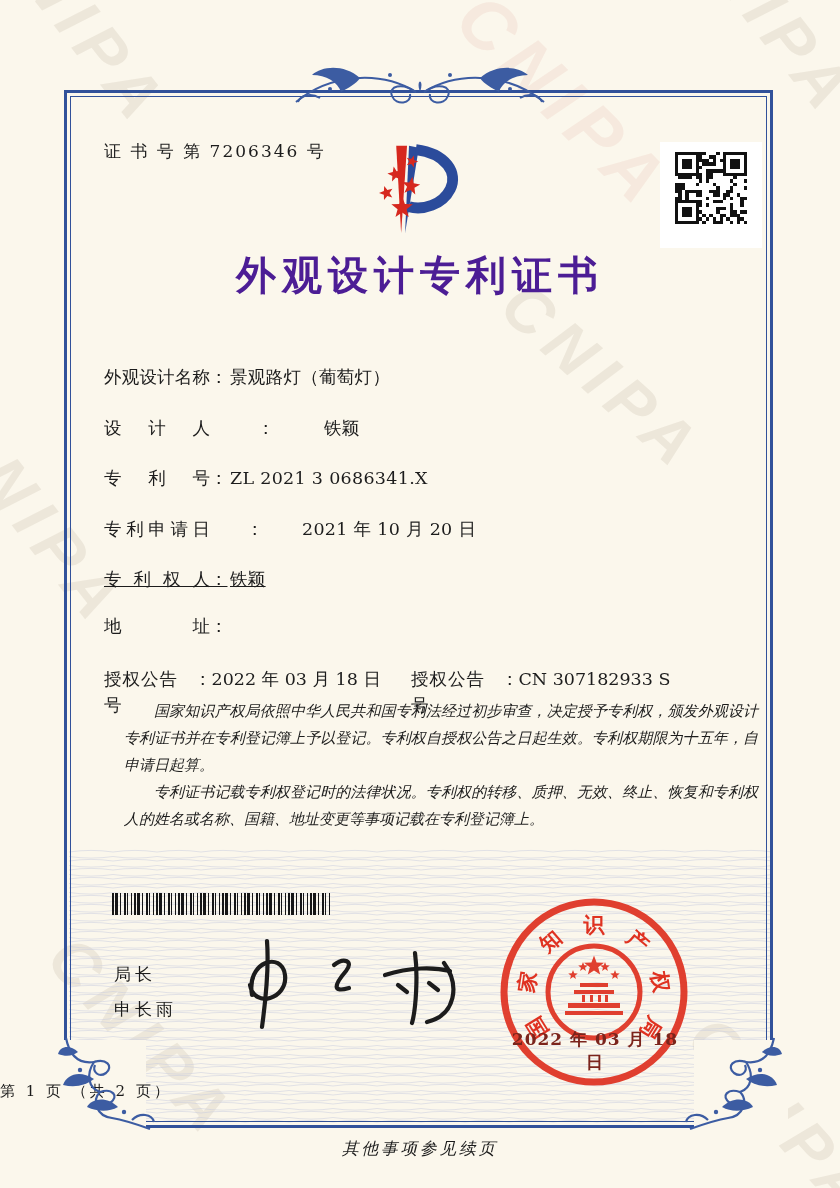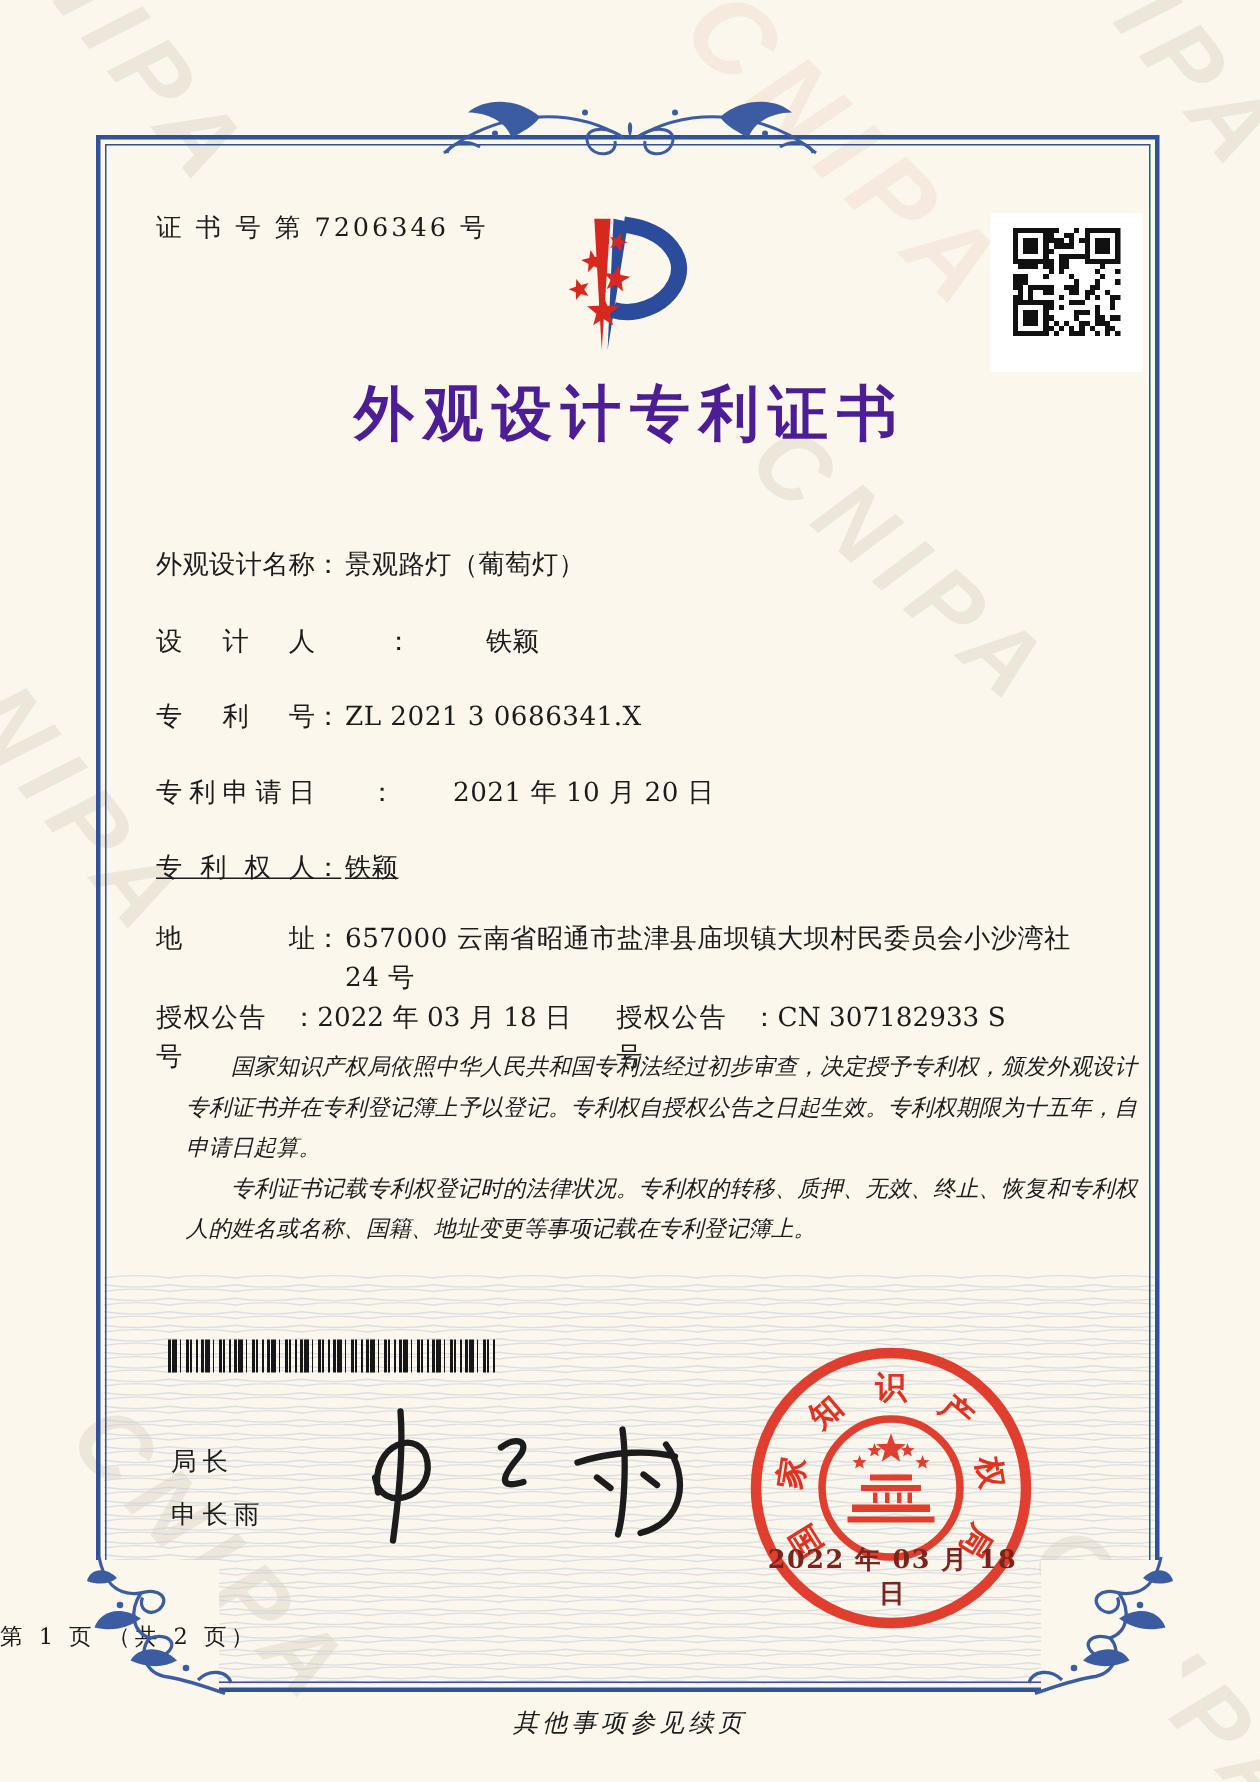--- a/index.html
+++ b/index.html
@@ -368,21 +368,20 @@
       <span class="fvalue">2021 年 10 月 20 日</span>
   </div>
   <div class="abs frow" style="top:554px;text-decoration:underline;">
     <span class="flabel">专利权人</span>
       <span class="fcolon">：</span>
       <span class="fvalue">铁颖</span>
   </div>
   <div class="abs frow addr" style="top:601px;">
     <span class="flabel">地址</span>
       <span class="fcolon">：</span>
-      <span class="fvalue">657000 云南省昭通市盐津县庙坝镇大坝村民委员会小沙湾社 24 号</span>
   </div>
 
   <div class="abs frow" style="top:654px;">
     <span class="grant-pair">
       <span class="glabel">授权公告号</span>
         <span>：</span>
         <span>2022 年 03 月 18 日</span>
     </span>
     <span class="grant-pair">
       <span class="glabel">授权公告号</span>

